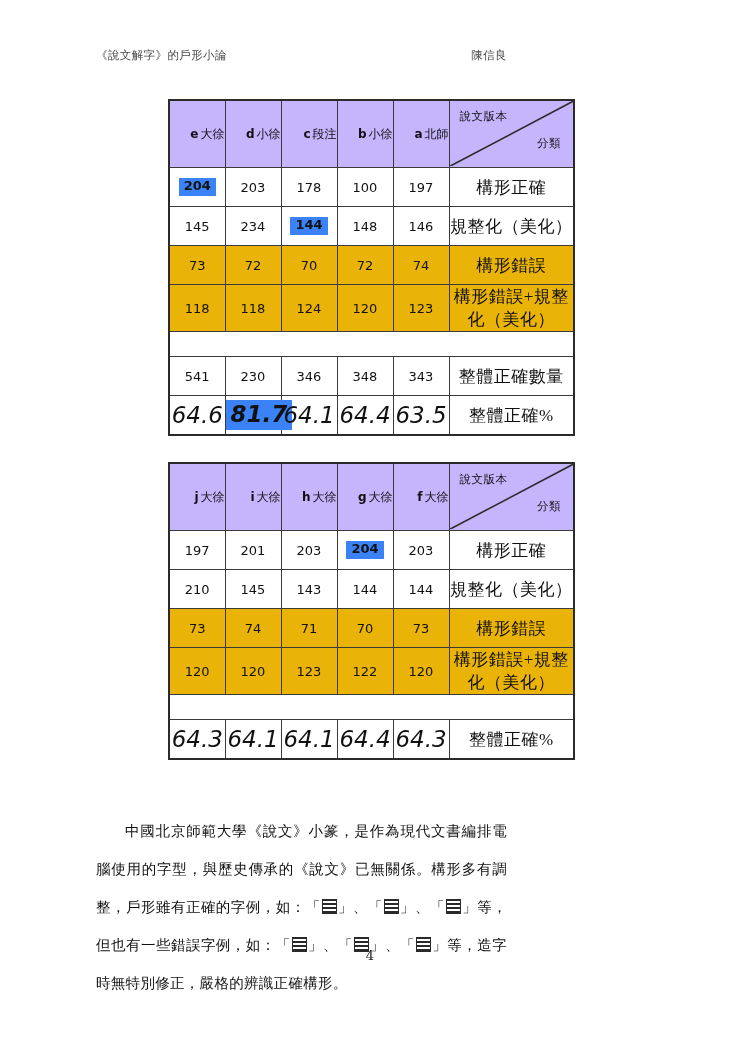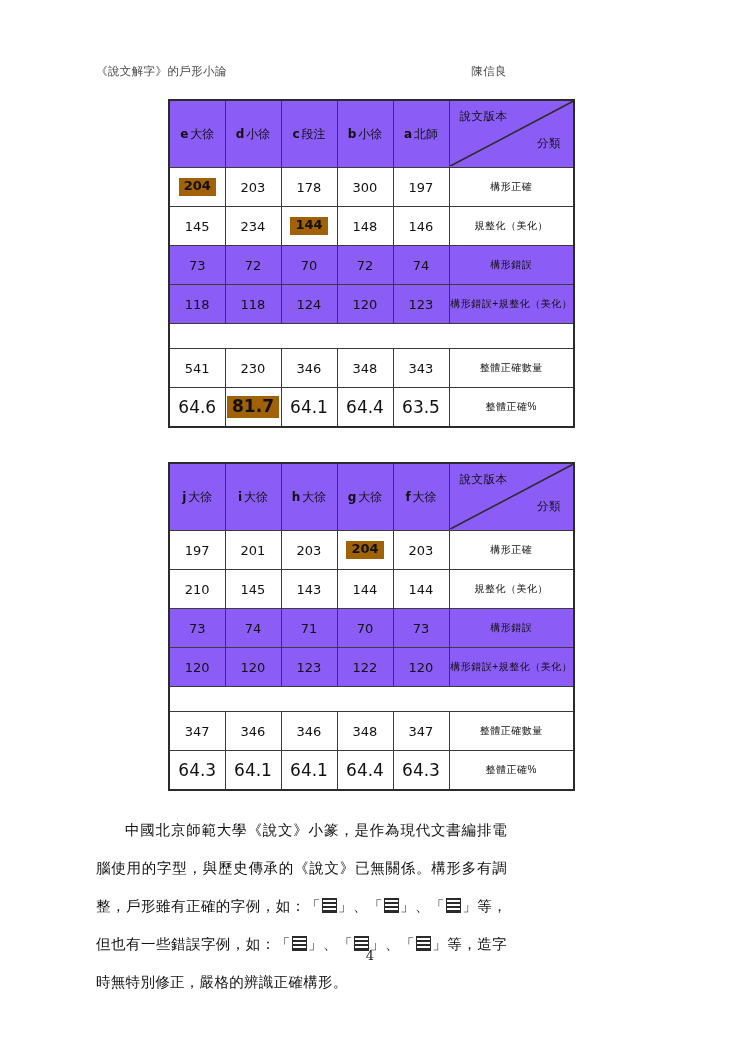--- a/index.html
+++ b/index.html
@@ -34,21 +34,20 @@
     align-items: baseline;
     font-size: 11.5px;
     color: #4a4a4a;
     letter-spacing: 0.4px;
   }
   .runhead .rh-left {
     font-family: "DejaVu Serif", "Liberation Serif", serif;
   }
   .runhead .rh-right {
     font-family: "DejaVu Serif", "Liberation Serif", serif;
-    margin-top: 16px;
   }
 
   
   .tbl-wrap {
     position: absolute;
     left: 168px;
     width: 405px;
   }
   #table-1 { top: 99px; }
   #table-2 { top: 462px; }
@@ -66,39 +65,41 @@
     font-size: 12.5px;
     color: #111;
     padding: 0;
     height: 38px;
   }
   table.dt td.num {
     font-family: "DejaVu Sans", "Liberation Sans", sans-serif;
     font-size: 13px;
   }
   table.dt td.num.big {
+    font-size: 23px;
+    font-style: italic;
+  }
+  table.dt td.lbl {
     font-size: 17px;
-  }
-  table.dt td.lbl {
-    font-size: 10px;
     letter-spacing: 0.5px;
-    font-family: Liberation Sans, sans-serif;
+    font-family: Liberation Serif, serif;
     margin-left: 14px;
   }
   table.dt col.c-num { width: 56px; }
   table.dt col.c-lbl { width: 125px; }
 
-  tr.shade td { background: #8b5cf6; }
+  tr.shade td { background: #eab308; }
   tr.head td {
-    background: #8b5cf6;
+    background: #c4b5fd;
     height: 66px;
     font-size: 12px;
   }
   tr.head td.hc {
     font-weight: normal;
+    text-align: right;
   }
   tr.head td.hc .key {
     font-weight: bold;
     font-family: "DejaVu Sans", "Liberation Sans", sans-serif;
     margin-right: 2px;
   }
 
   
   td.diag {
     position: relative;
@@ -130,34 +131,34 @@
     height: 24px;
     border-left: none;
     border-right: none;
     background: #ffffff;
   }
   tr.spacer td.edge-l { border-left: 2px solid #2b2b2b; }
   tr.spacer td.edge-r { border-right: 2px solid #2b2b2b; }
 
   
   .hl {
-    background: #a16207;
+    background: #3b82f6;
     font-weight: bold;
     padding: 1px 5px 2px 5px;
     display: inline-block;
     line-height: 1.15;
   }
 
   
   .body-text {
     position: absolute;
     left: 96px;
     right: 78px;
     top: 812px;
-    font-family: Liberation Mono, monospace;
+    font-family: Liberation Sans, sans-serif;
     font-size: 14.5px;
     line-height: 38px;
     color: #111;
     text-align: justify;
     letter-spacing: 0.3px;
   }
   .body-text p {
     margin: 0;
     text-indent: 2em;
   }
@@ -233,21 +234,21 @@
             </svg>
             <span class="d-top">說文版本</span>
             <span class="d-bot">分類</span>
           </td>
         </tr>
 
         <tr>
           <td class="num"><span class="hl">204</span></td>
           <td class="num">203</td>
           <td class="num">178</td>
-          <td class="num">300</td>
+          <td class="num">100</td>
           <td class="num">197</td>
           <td class="lbl">構形正確</td>
         </tr>
 
         <tr>
           <td class="num">145</td>
           <td class="num">234</td>
           <td class="num"><span class="hl">144</span></td>
           <td class="num">148</td>
           <td class="num">146</td>
@@ -376,28 +377,20 @@
 
         <tr class="spacer">
           <td class="edge-l"></td>
           <td></td>
           <td></td>
           <td></td>
           <td></td>
           <td class="edge-r"></td>
         </tr>
 
-        <tr>
-          <td class="num">347</td>
-          <td class="num">346</td>
-          <td class="num">346</td>
-          <td class="num">348</td>
-          <td class="num">347</td>
-          <td class="lbl">整體正確數量</td>
-        </tr>
 
         <tr>
           <td class="num big">64.3</td>
           <td class="num big">64.1</td>
           <td class="num big">64.1</td>
           <td class="num big">64.4</td>
           <td class="num big">64.3</td>
           <td class="lbl">整體正確%</td>
         </tr>
       </tbody>

